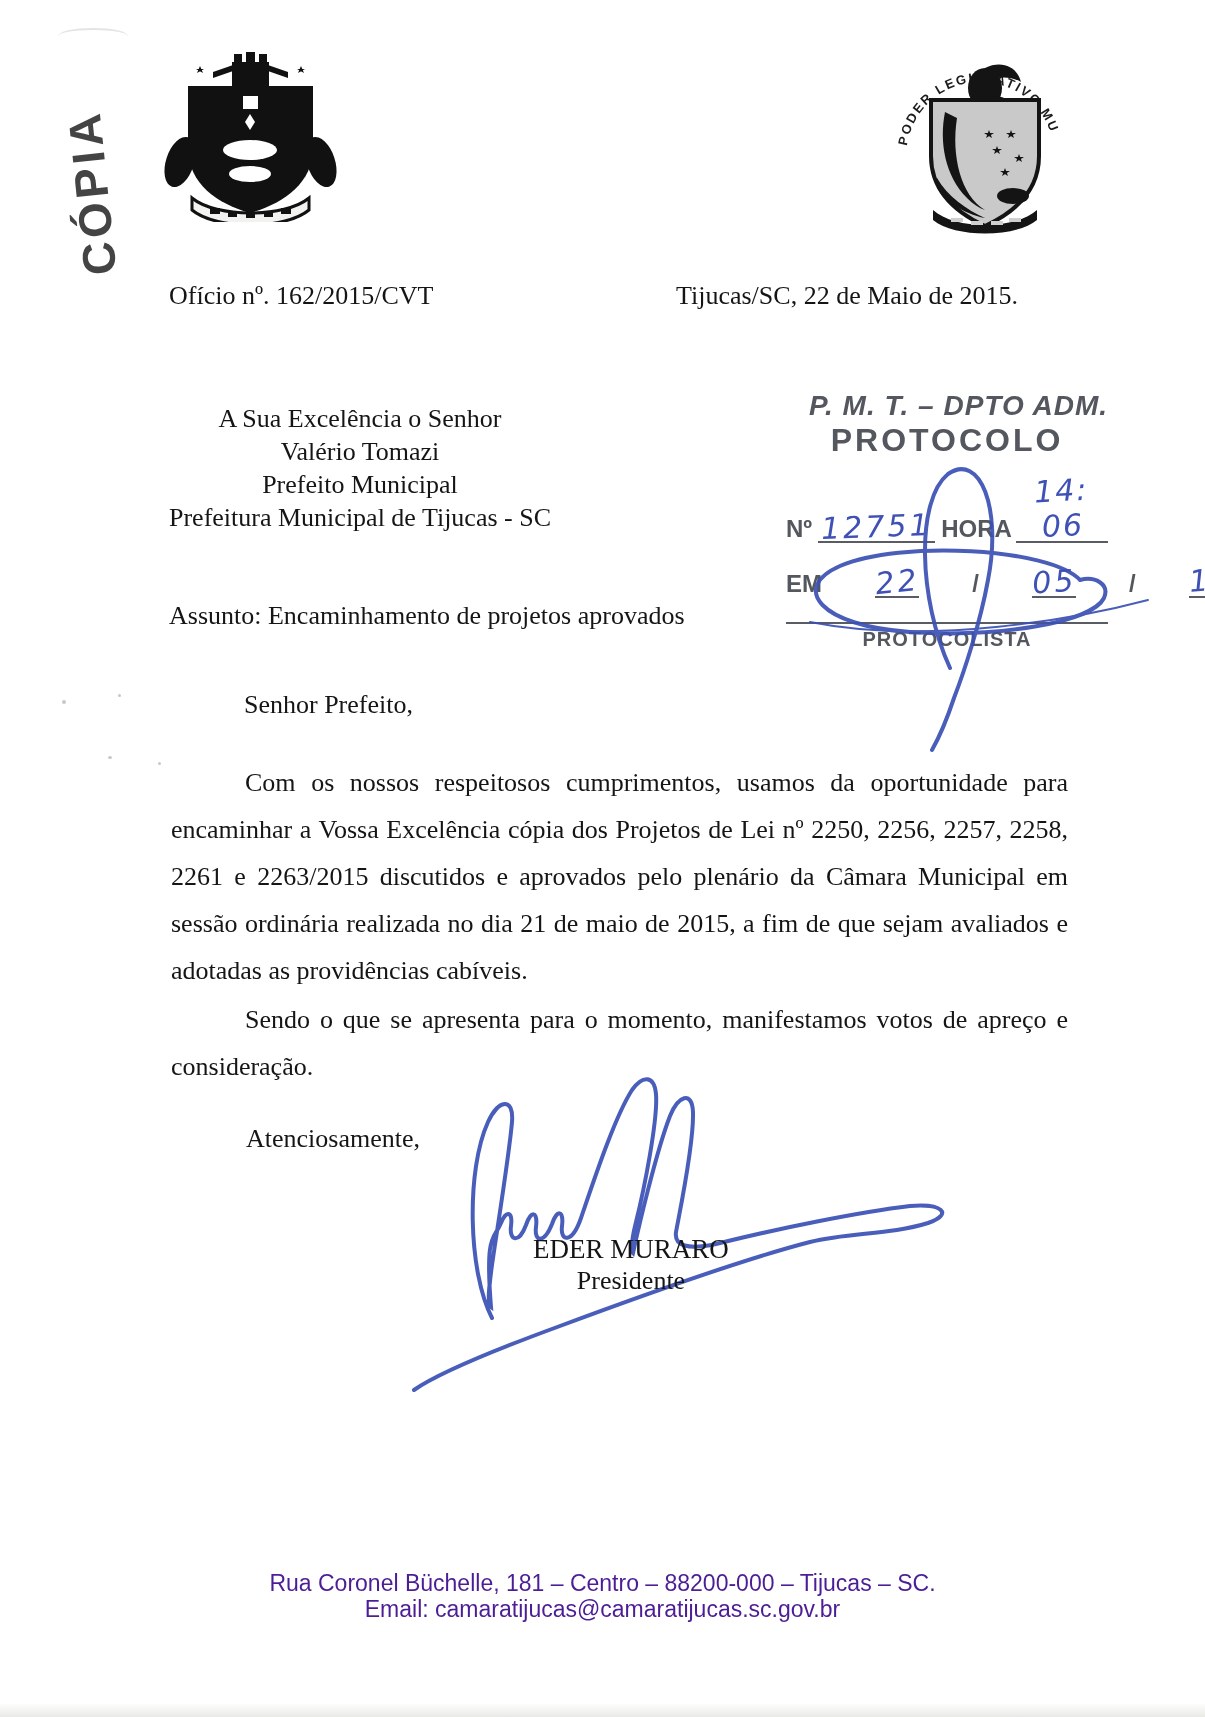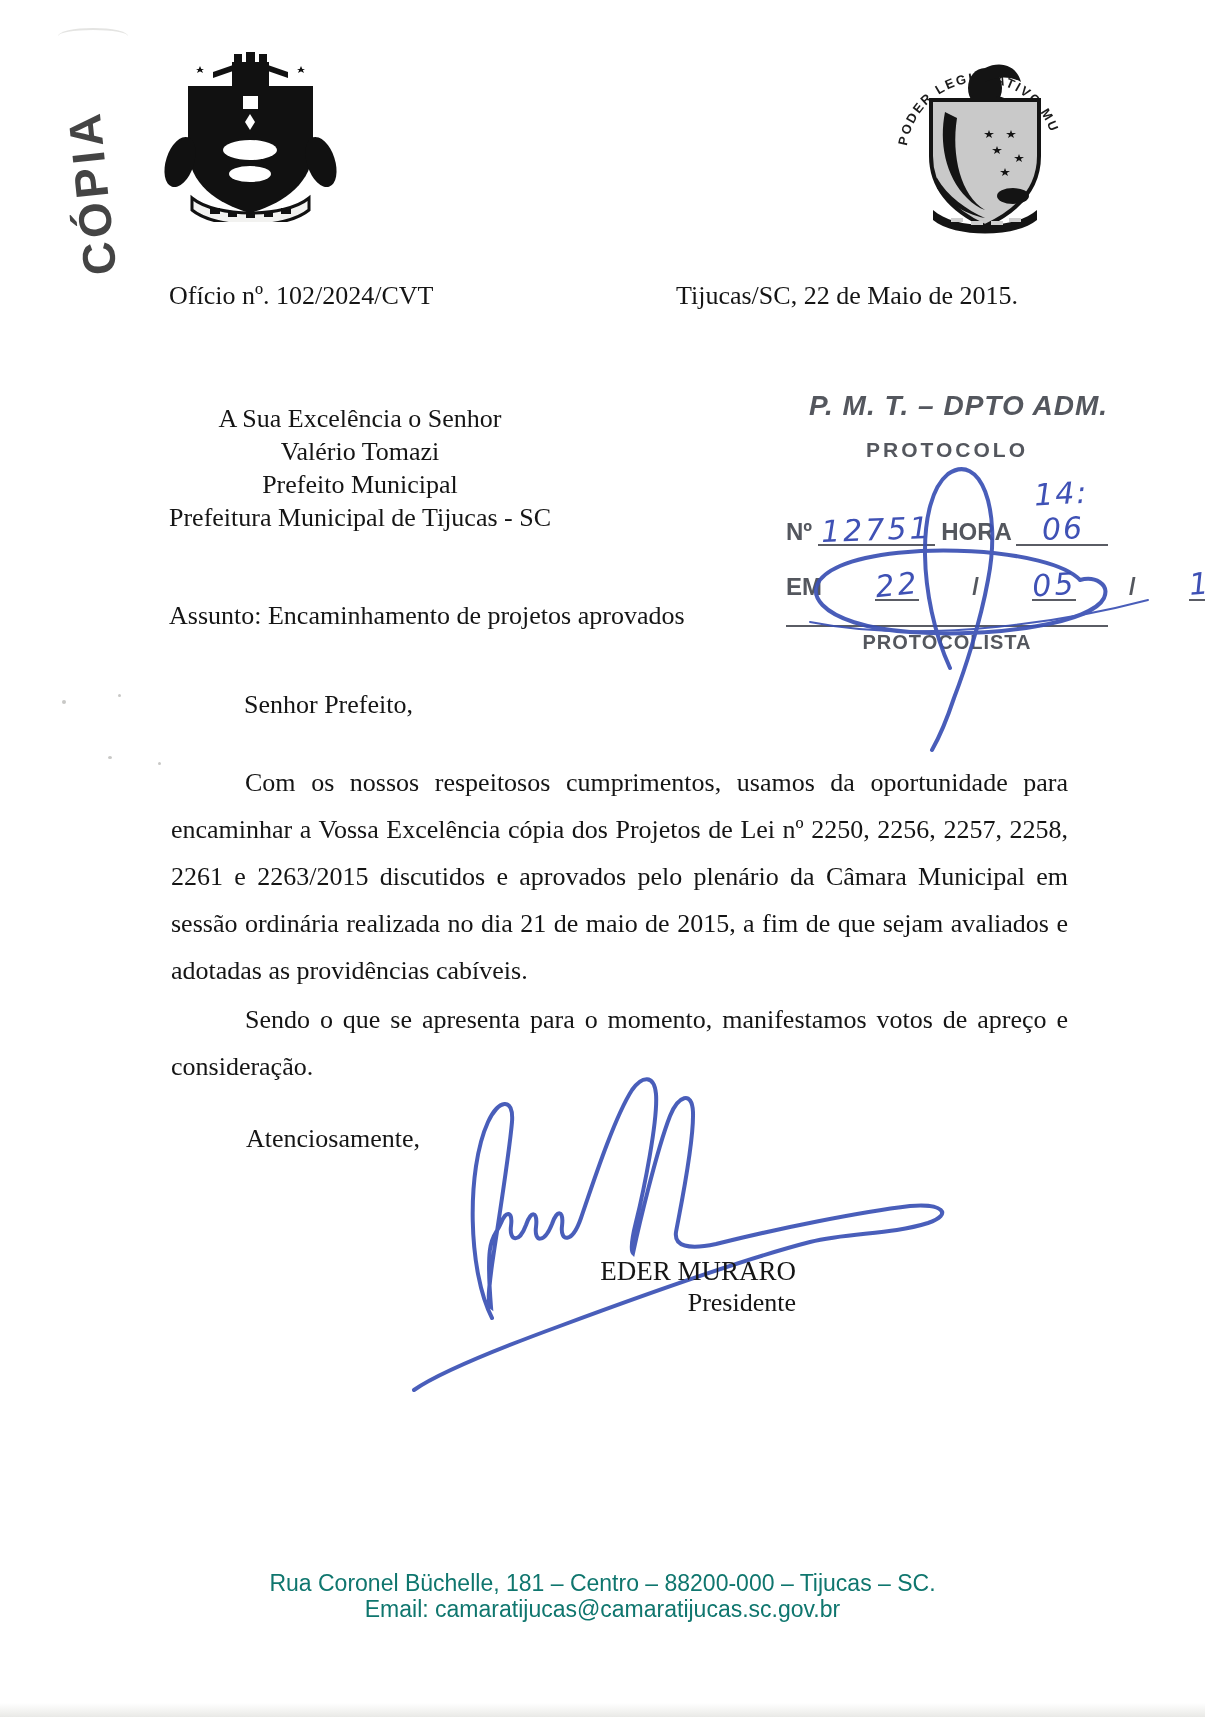--- a/index.html
+++ b/index.html
@@ -24,40 +24,40 @@
   .oficio{left:169px;top:281px;font-size:26px;}
   .pdate{left:676px;top:281px;font-size:26px;}
 
   
   .recipient{left:169px;top:402px;font-size:26px;line-height:33px;text-align:center;}
 
   
   .stamp{left:786px;top:390px;width:322px;color:#54575e;
          font-family:"Liberation Sans", sans-serif;}
   .stamp .t1{font-size:28px;font-weight:700;font-style:italic;text-align:right;letter-spacing:1px;}
-  .stamp .t2{font-size:21px;font-weight:700;text-align:center;letter-spacing:3px;margin-top:16px;}
+  .stamp .t2{font-size:32px;font-weight:700;text-align:center;letter-spacing:3px;margin-top:0;}
   .row{display:flex;align-items:flex-end;margin-top:12px;font-size:24px;font-weight:700;}
   .slot{display:inline-block;border-bottom:2px solid #5a5c64;text-align:center;}
   .hand{font-family:"DejaVu Sans", sans-serif;font-style:italic;color:#3f51b5;
         font-size:30px;font-weight:400;letter-spacing:3px;display:inline-block;}
   .protocolista{margin-top:24px;border-top:2px solid #5a5c64;padding-top:4px;
                 text-align:center;font-size:20px;font-weight:700;letter-spacing:1px;}
 
   
   .subject{left:169px;top:601px;font-size:26px;}
   .subject b{font-weight:400;}
   .salutation{left:244px;top:690px;font-size:26px;}
   .bodytext{left:169px;top:757px;width:901px;}
   .bodytext p{margin:2px;font-size:26px;line-height:47px;text-align:justify;text-indent:74px;}
   .closing{left:246px;top:1124px;font-size:26px;}
-  .signer{left:446px;top:1234px;width:350px;text-align:right;font-size:27px;line-height:31px;margin-top:22px;}
+  .signer{left:456px;top:1234px;width:350px;text-align:center;font-size:27px;line-height:31px;}
 
   
   .footer{left:0;top:1570px;width:1205px;text-align:center;
-          font-family:"Liberation Sans", sans-serif;font-size:23px;line-height:26px;color:#0f766e;}
+          font-family:"Liberation Sans", sans-serif;font-size:23px;line-height:26px;color:#4c1d95;}
 
   
   .ink{pointer-events:none;}
   .speck{position:absolute;border-radius:50%;background:#c8c8c6;}
   .edge{position:absolute;left:0;bottom:0;width:100%;height:14px;
         background:linear-gradient(#ffffff,#e9e9e6);}
   .scribble{position:absolute;left:58px;top:28px;width:70px;height:14px;
             border-top:2px solid #d9d9d6;border-radius:50%;opacity:.7;}
 </style>
 </head>
@@ -142,21 +142,21 @@
       <path d="M40 172 C62 192 122 192 144 172 L144 182 C122 200 62 200 40 182 Z" fill="#141414"></path>
       <g fill="#cfcfcf">
         <rect x="58" y="180" width="12" height="4"></rect>
           <rect x="78" y="183" width="12" height="4"></rect>
         <rect x="98" y="183" width="12" height="4"></rect>
           <rect x="116" y="180" width="12" height="4"></rect>
       </g>
     </svg>
   </div>
 
-  <div class="abs oficio">Ofício nº. 102/2024/CVT</div>
+  <div class="abs oficio">Ofício nº. 162/2015/CVT</div>
   <div class="abs pdate">Tijucas/SC, 22 de Maio de 2015.</div>
 
   <div class="abs recipient">
     <div>A Sua Excelência o Senhor</div>
     <div>Valério Tomazi</div>
     <div>Prefeito Municipal</div>
     <div>Prefeitura Municipal de Tijucas - SC</div>
   </div>
 
   <div class="abs stamp">

